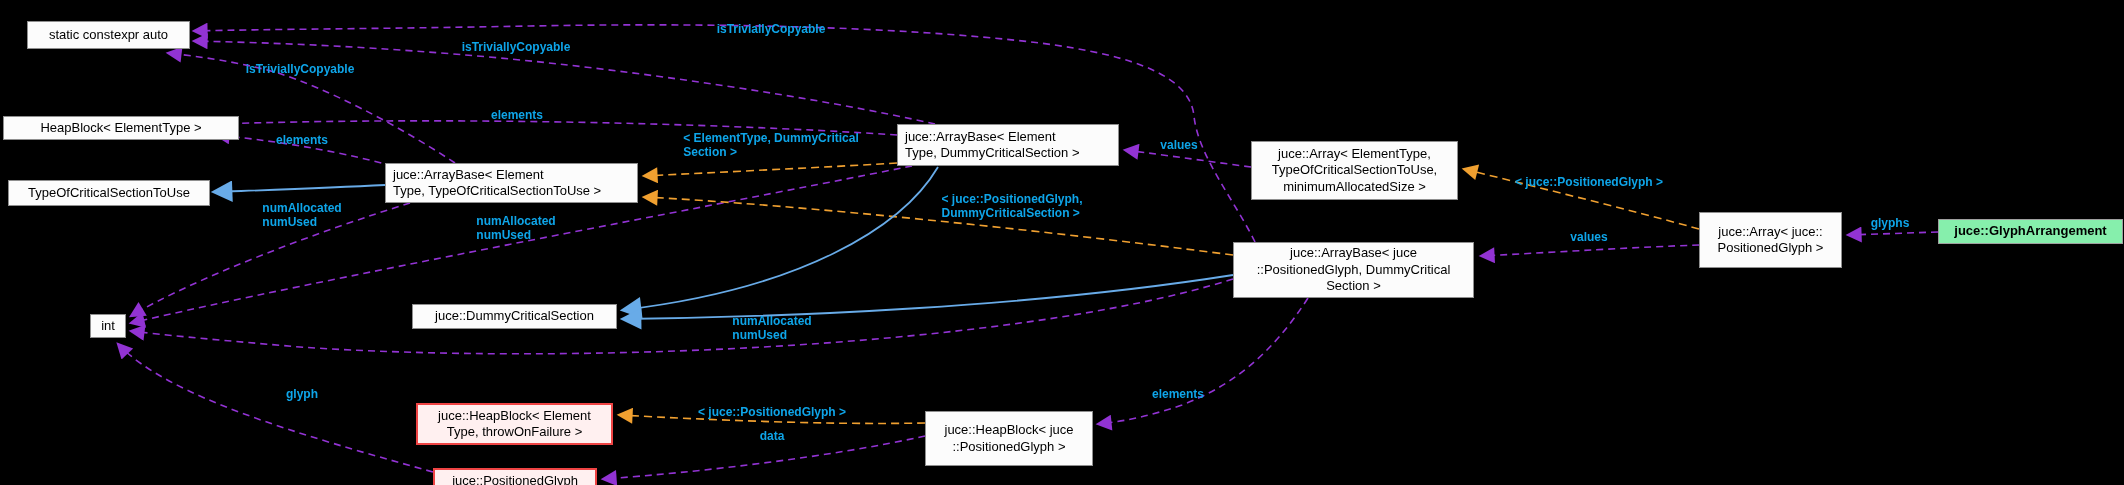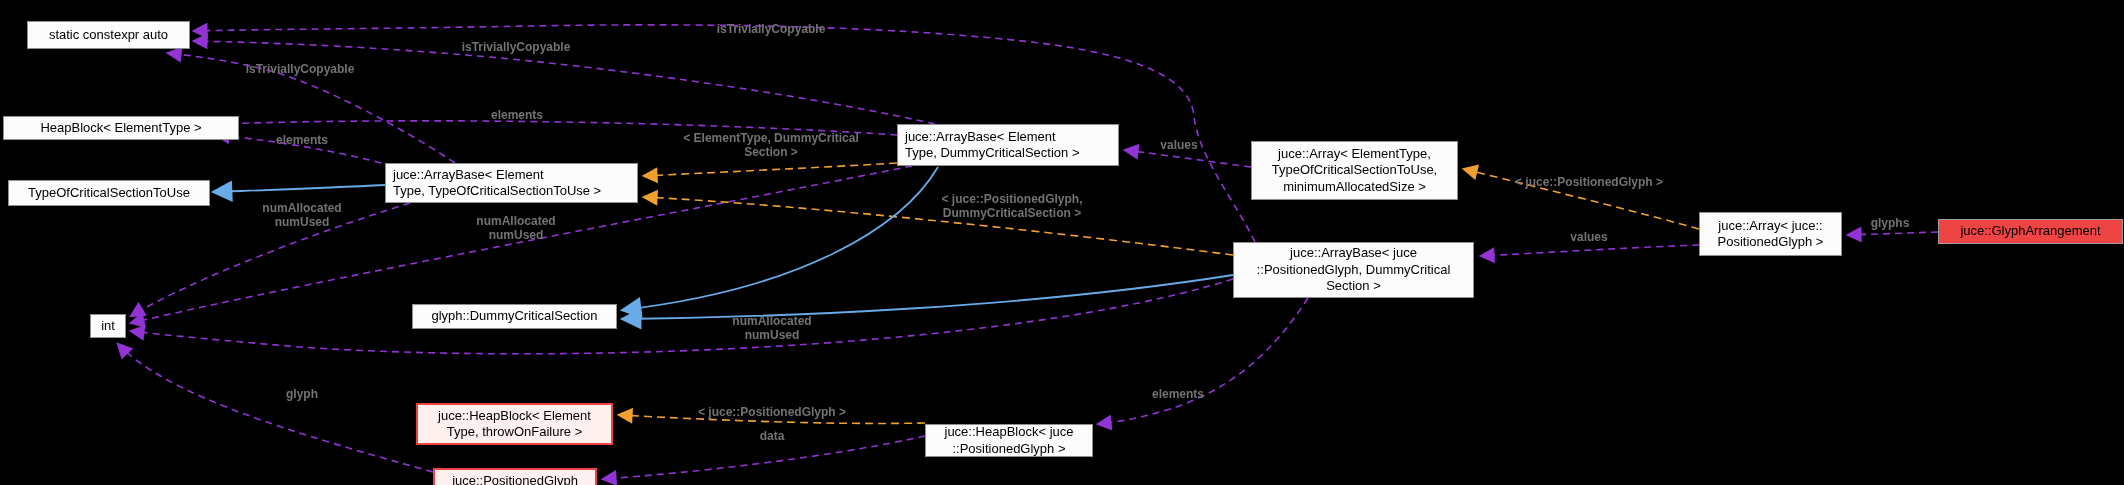--- a/index.html
+++ b/index.html
@@ -12,25 +12,25 @@
   .edges { position:absolute; left:0; top:0; }
   .node {
     position:absolute; box-sizing:border-box;
     display:flex; align-items:center; justify-content:center;
     background:#fcfcfc; border:1.5px solid #8f8f8f; color:#000;
     font:400 13px/1.27 "Liberation Sans","DejaVu Sans",sans-serif;
     white-space:pre-line; text-align:center; padding:1px 4px;
   }
   .node.left { text-align:left; justify-content:flex-start; padding-left:7px; }
   .node.red  { border:2px solid #ef4444; background:#fff0f0; }
-  .node.current { background:#ef4444; border-color:#9e9e9e; }
+  .node.current { background:#86efac; border-color:#9e9e9e;font-weight:bold; }
   .elabel {
     position:absolute; transform:translate(-50%,-50%);
-    color:#737373; font:700 12px/1.18 "Liberation Sans","DejaVu Sans",sans-serif;
-    white-space:pre; text-align:center; pointer-events:none;
+    color:#0ea5e9; font:700 12px/1.18 "Liberation Sans","DejaVu Sans",sans-serif;
+    white-space:pre; pointer-events:none;
   }
 </style>
 </head>
 <body>
 
 <div class="canvas">
 
   <svg class="edges" width="2124" height="485" viewBox="0 0 2124 485">
     <defs>
       <marker id="ap" viewBox="0 0 10 10" refX="8.5" refY="5" markerWidth="13" markerHeight="10" orient="auto">
@@ -81,29 +81,29 @@
   <div class="node left" style="left:385px;top:147px;width:253px;height:40px">juce::ArrayBase&lt; Element
 Type, TypeOfCriticalSectionToUse &gt;</div>
   <div class="node left" style="left:897px;top:108px;width:222px;height:42px">juce::ArrayBase&lt; Element
 Type, DummyCriticalSection &gt;</div>
   <div class="node" style="left:1251px;top:125px;width:207px;height:59px">juce::Array&lt; ElementType,
 TypeOfCriticalSectionToUse,
 minimumAllocatedSize &gt;</div>
   <div class="node" style="left:1233px;top:226px;width:241px;height:56px">juce::ArrayBase&lt; juce
 ::PositionedGlyph, DummyCritical
 Section &gt;</div>
-  <div class="node" style="left:1699px;top:196px;width:143px;height:44px">juce::Array&lt; juce::
+  <div class="node" style="left:1699px;top:196px;width:143px;height:56px">juce::Array&lt; juce::
 PositionedGlyph &gt;</div>
   <div class="node current" style="left:1938px;top:203px;width:185px;height:25px">juce::GlyphArrangement</div>
   <div class="node" style="left:90px;top:298px;width:36px;height:24px">int</div>
-  <div class="node" style="left:412px;top:288px;width:205px;height:25px">glyph::DummyCriticalSection</div>
+  <div class="node" style="left:412px;top:288px;width:205px;height:25px">juce::DummyCriticalSection</div>
   <div class="node red" style="left:416px;top:387px;width:197px;height:42px">juce::HeapBlock&lt; Element
 Type, throwOnFailure &gt;</div>
   <div class="node red" style="left:433px;top:452px;width:164px;height:27px">juce::PositionedGlyph</div>
-  <div class="node" style="left:925px;top:408px;width:168px;height:33px">juce::HeapBlock&lt; juce
+  <div class="node" style="left:925px;top:395px;width:168px;height:55px">juce::HeapBlock&lt; juce
 ::PositionedGlyph &gt;</div>
 
   <div class="elabel" style="left:771px;top:13px">isTriviallyCopyable</div>
   <div class="elabel" style="left:516px;top:31px">isTriviallyCopyable</div>
   <div class="elabel" style="left:300px;top:53px">isTriviallyCopyable</div>
   <div class="elabel" style="left:517px;top:99px">elements</div>
   <div class="elabel" style="left:302px;top:124px">elements</div>
   <div class="elabel" style="left:771px;top:129px">&lt; ElementType, DummyCritical
 Section &gt;</div>
   <div class="elabel" style="left:1179px;top:129px">values</div>

